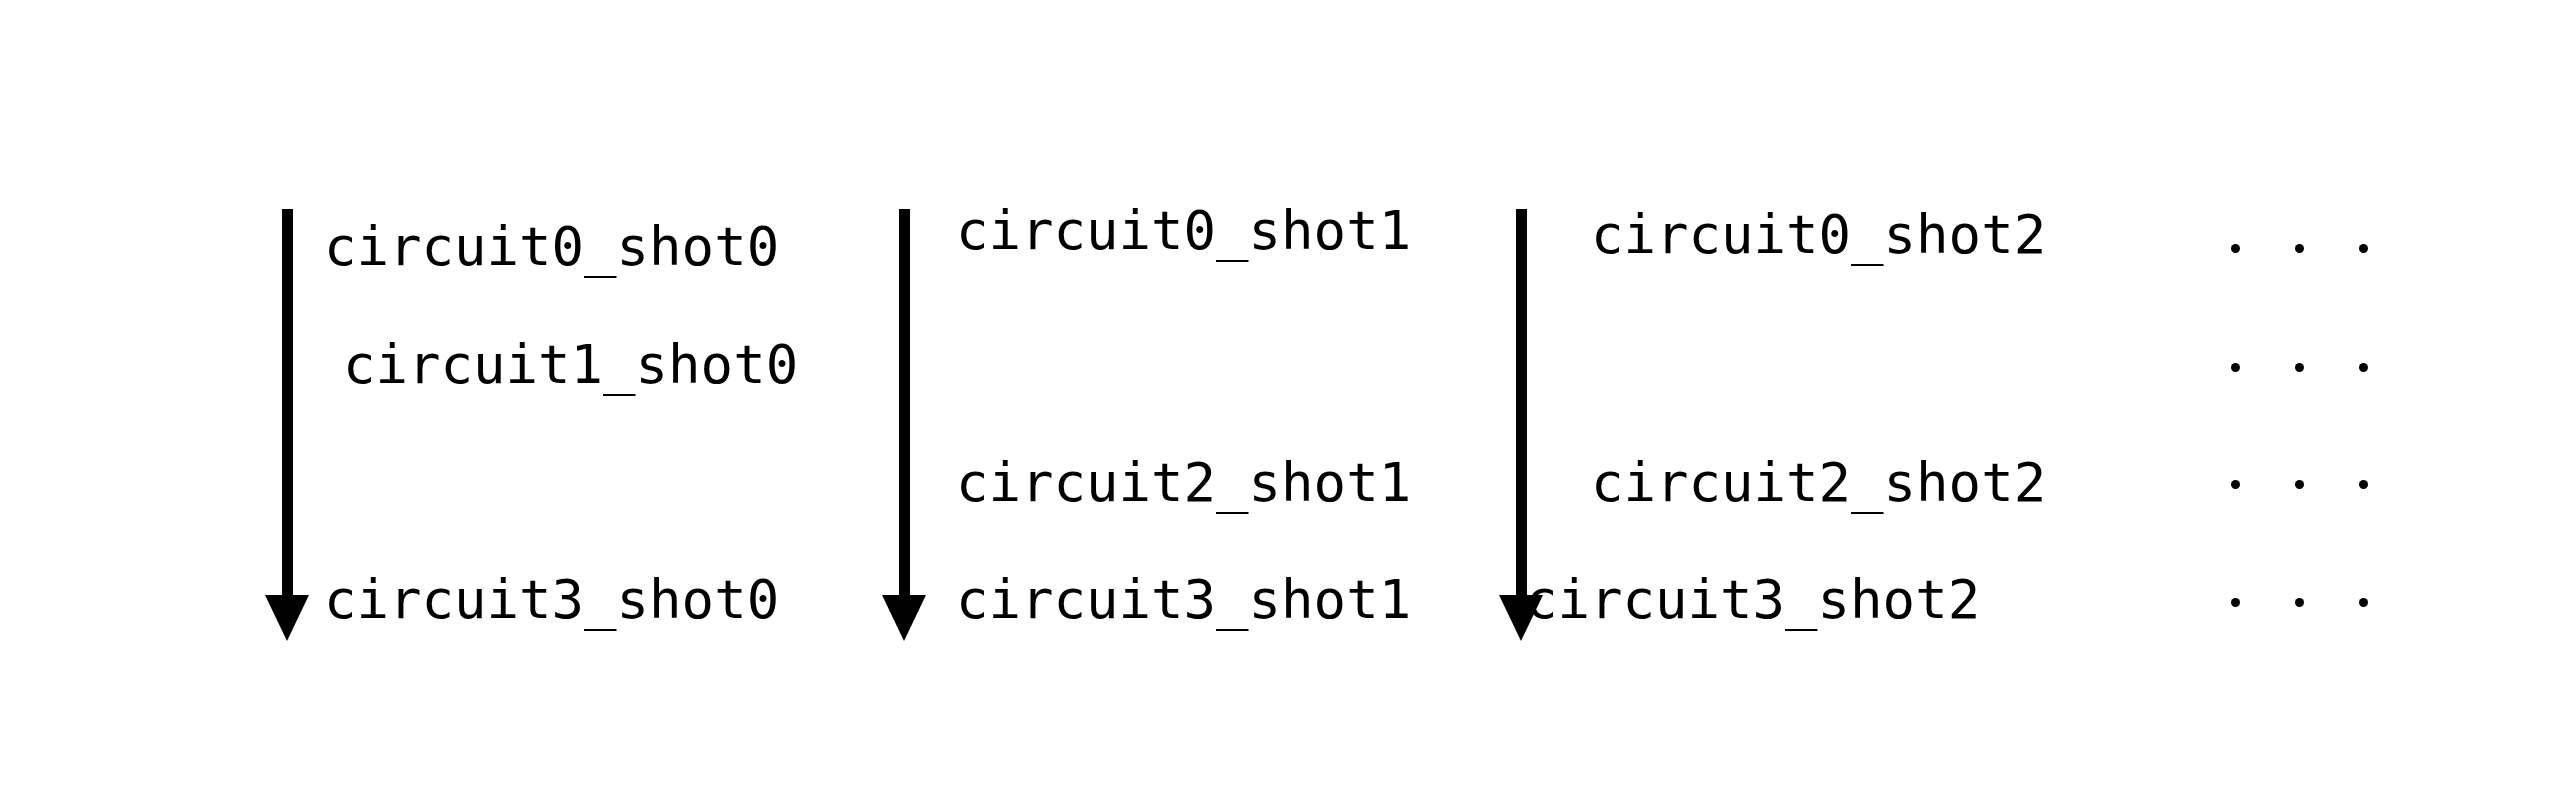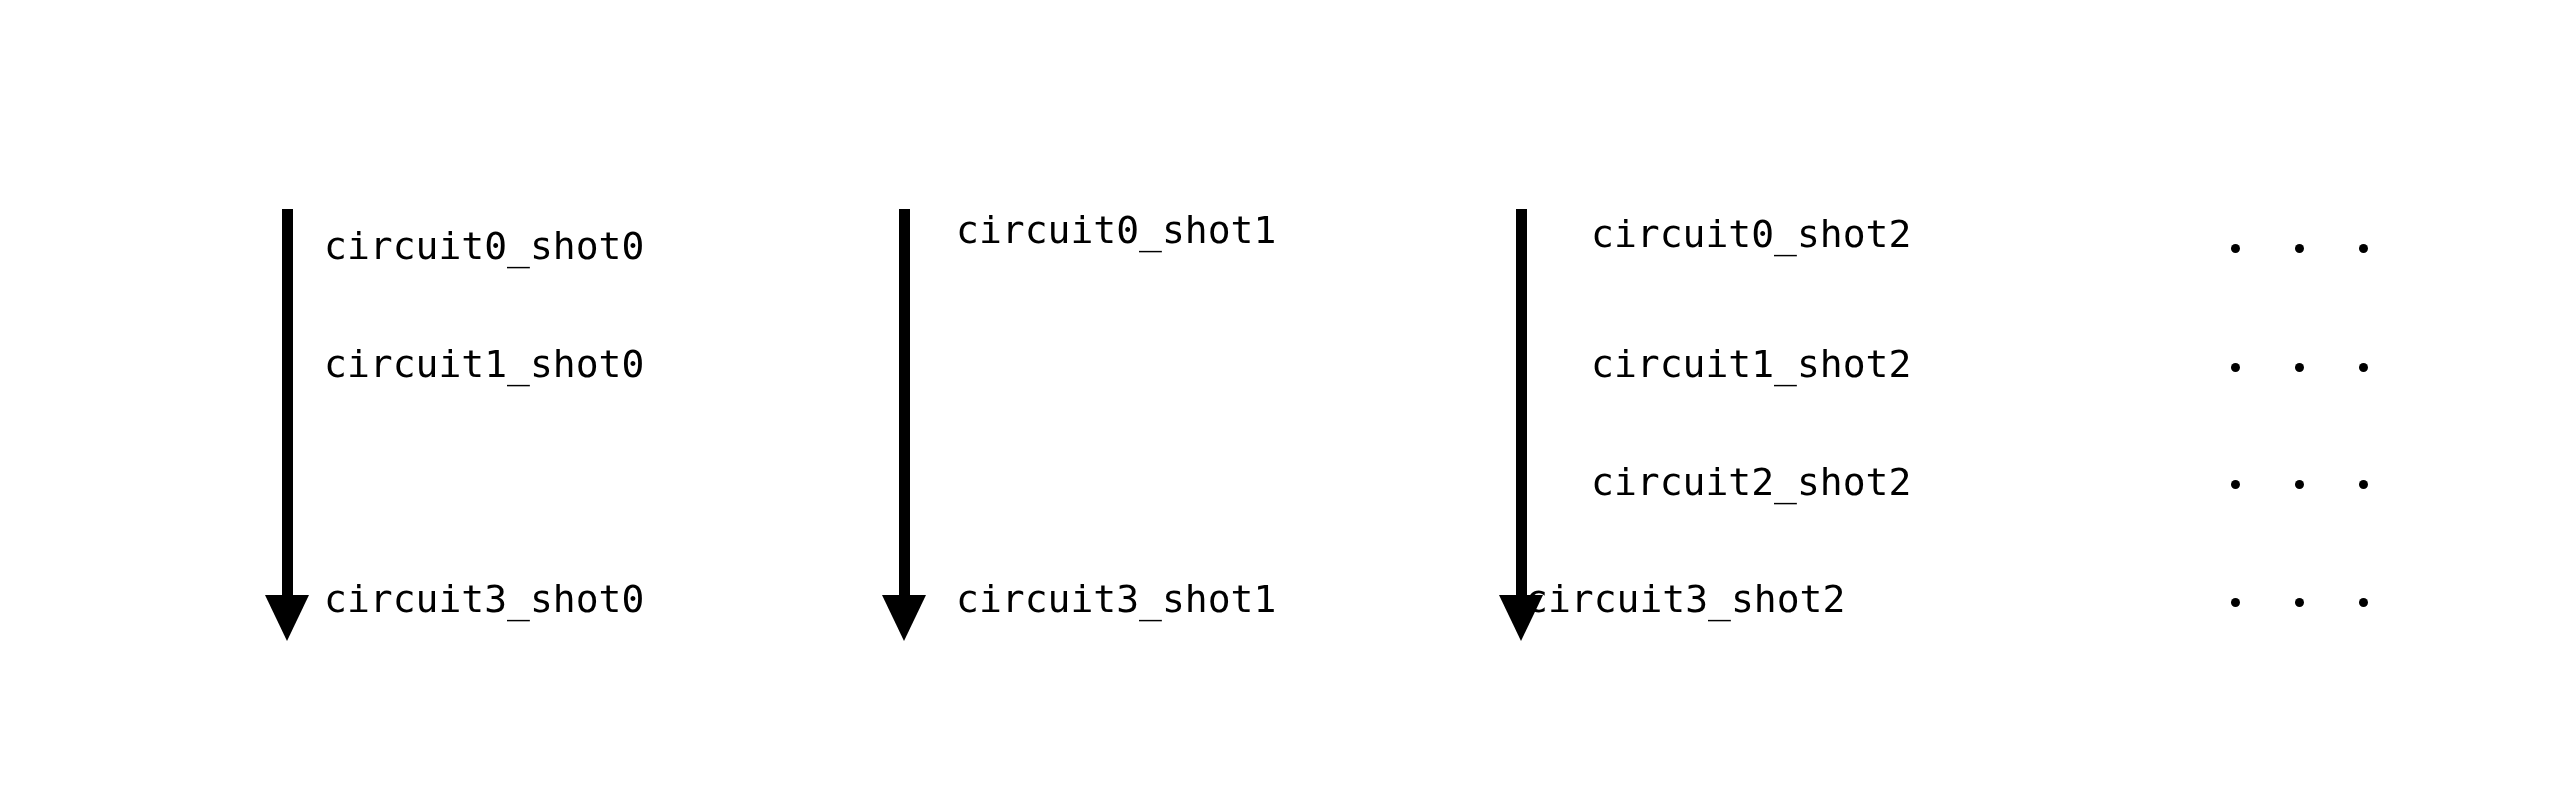--- a/index.html
+++ b/index.html
@@ -37,21 +37,21 @@
     position:absolute;
     top:595px;
     width:0;
     height:0;
     border-left:22px solid transparent;
     border-right:22px solid transparent;
     border-top:46px solid var(--ink);
   }
   .label{
     position:absolute;
-    font-size:38px;
+    font-size:54px;
     line-height:53px;
     color:var(--ink);
     white-space:pre;
     letter-spacing:0;
   }
   .dot{
     position:absolute;
     width:9px;
     height:9px;
     border-radius:50%;
@@ -72,28 +72,28 @@
     <div class="arrow-shaft" style="left:899px"></div>
     <div class="arrow-head" style="left:882px"></div>
   </div>
 
   <div class="arrow">
     <div class="arrow-shaft" style="left:1516px"></div>
     <div class="arrow-head" style="left:1499px"></div>
   </div>
 
   <div class="label" style="left:324px;top:220px">circuit0_shot0</div>
-  <div class="label" style="left:324px;top:338px">circuit1_shot0</div>
+  <div class="label" style="left:343px;top:338px">circuit1_shot0</div>
   <div class="label" style="left:324px;top:573px">circuit3_shot0</div>
 
   <div class="label" style="left:956px;top:204px">circuit0_shot1</div>
+  <div class="label" style="left:956px;top:456px">circuit2_shot1</div>
   <div class="label" style="left:956px;top:573px">circuit3_shot1</div>
 
   <div class="label" style="left:1591px;top:208px">circuit0_shot2</div>
-  <div class="label" style="left:1591px;top:338px">circuit1_shot2</div>
   <div class="label" style="left:1591px;top:456px">circuit2_shot2</div>
   <div class="label" style="left:1525px;top:573px">circuit3_shot2</div>
 
   <div>
     <div class="dot" style="left:2231px;top:244px"></div>
     <div class="dot" style="left:2295px;top:244px"></div>
     <div class="dot" style="left:2359px;top:244px"></div>
 
     <div class="dot" style="left:2231px;top:363px"></div>
     <div class="dot" style="left:2295px;top:363px"></div>

